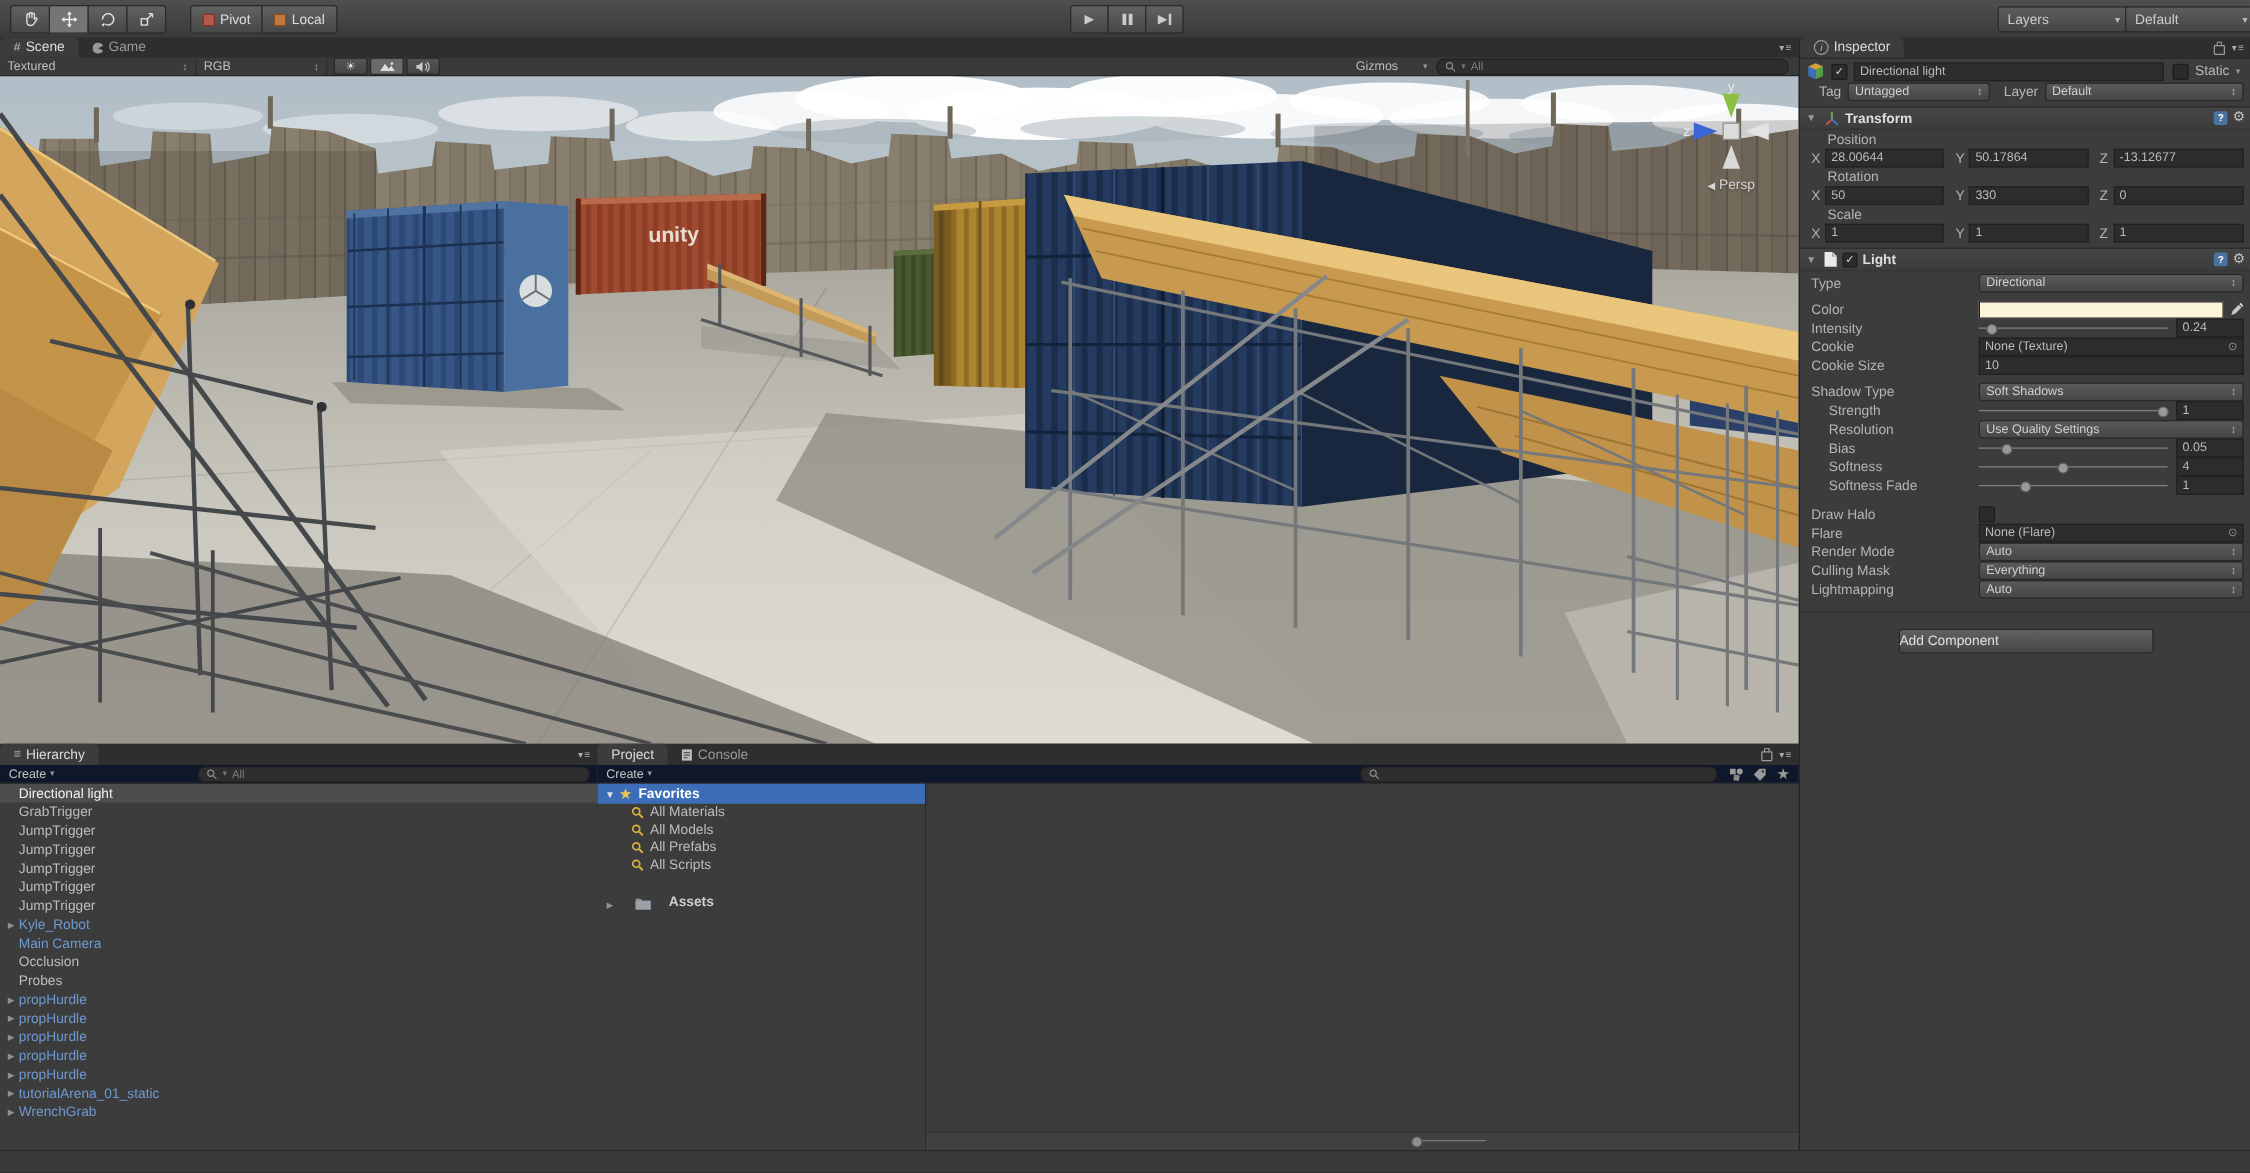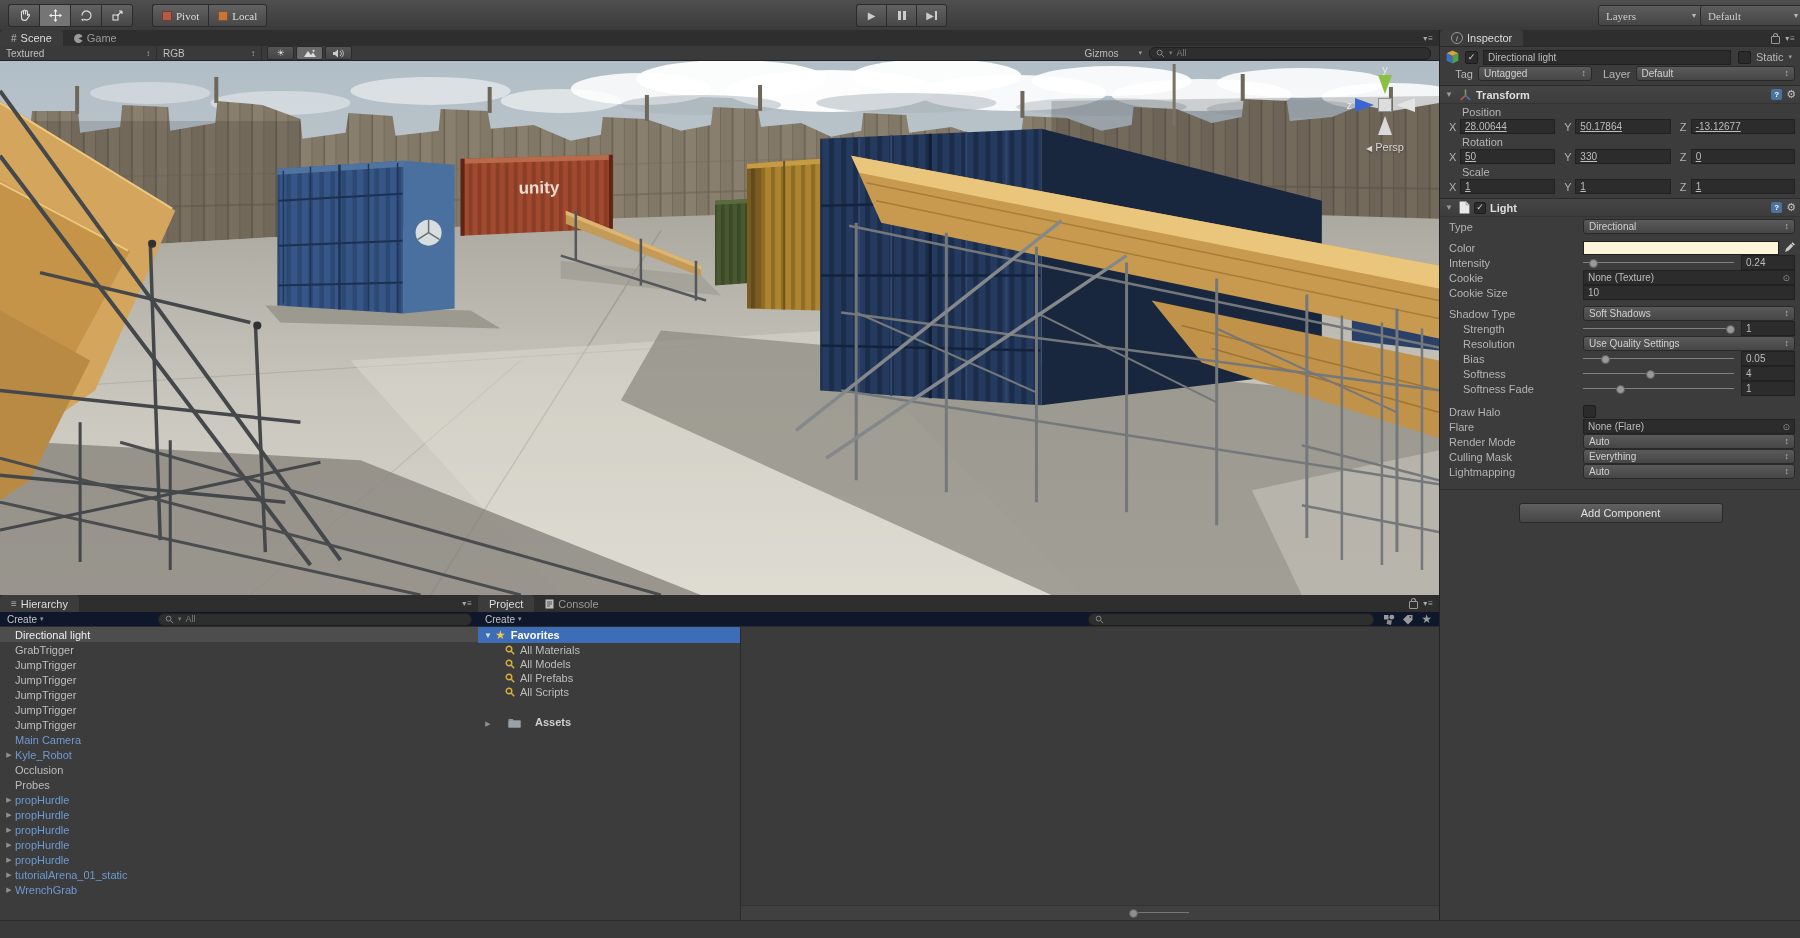--- a/index.html
+++ b/index.html
@@ -2,21 +2,21 @@
 <html><head>
 <meta charset="utf-8">
 <style>
   html,body{margin:0;padding:0;background:#1e1e1e;}
   #root{position:relative;width:1800px;height:938px;background:#3c3c3c;overflow:hidden;
         font-family:"Liberation Sans","DejaVu Sans",sans-serif;font-size:11px;color:#b8b8b8;
         -webkit-font-smoothing:antialiased;}
   .abs{position:absolute;}
   
   #topbar{left:0;top:0;width:1800px;height:30px;background:linear-gradient(#4f4f4f,#3a3a3a);
-          border-bottom:1px solid #272727;font-family:Liberation Serif, serif;}
+          border-bottom:1px solid #272727;}
   .toolgrp{position:absolute;top:4px;display:flex;}
   .toolbtn{width:30px;height:21px;background:linear-gradient(#626262,#474747);
            border:1px solid #2b2b2b;border-right-width:0;display:flex;align-items:center;justify-content:center;}
   .toolbtn:first-child{border-radius:3px 0 0 3px;}
   .toolbtn.last{border-right-width:1px;border-radius:0 3px 3px 0;}
   .toolbtn.active{background:#757575;}
   .txtbtn{height:21px;padding:0 9px;background:linear-gradient(#626262,#474747);
           border:1px solid #2b2b2b;border-right-width:0;display:flex;align-items:center;gap:4px;color:#ddd;font-size:11px;}
   .txtbtn:first-child{border-radius:3px 0 0 3px;}
   .txtbtn.last{border-right-width:1px;border-radius:0 3px 3px 0;}
@@ -97,25 +97,25 @@
          border-top:1px solid #2a2a2a;border-bottom:1px solid #343434;padding:0 5px;color:#dedede;font-weight:bold;}
   .fold{font-size:8px;color:#999;width:10px;}
   .chk{width:11px;height:11px;background:#2b2b2b;border:1px solid #1d1d1d;border-radius:2px;
        display:flex;align-items:center;justify-content:center;color:#d8d8d8;font-size:9px;line-height:1;flex:none;}
   .helpic{margin-left:auto;width:11px;height:11px;border-radius:2px;background:#4a749f;color:#fff;
           font-size:8px;display:flex;align-items:center;justify-content:center;font-weight:bold;}
   .gear{color:#c0c0c0;font-size:11px;line-height:1;}
   .seclabel{padding:0 6px 0 22px;height:15px;display:flex;align-items:center;color:#b4b4b4;}
   .vgrp{flex:1;display:flex;align-items:center;min-width:0;}
   .axl{width:11px;flex:none;color:#b4b4b4;}
-  .vf{flex:1;margin-right:9px;min-width:0;text-decoration:underline;}
+  .vf{flex:1;margin-right:9px;min-width:0;}
   .vgrp:last-child .vf{margin-right:0;}
   .swatch{flex:1;height:12px;border:1px solid #1f1f1f;margin-right:5px;}
   .acbtn{width:202px;height:18px;margin:13px auto 0;background:linear-gradient(#606060,#464646);
-         border:1px solid #292929;border-radius:3px;display:flex;align-items:center;justify-content:center;
+         border:1px solid #292929;border-radius:3px;display:flex;align-items:center;
          color:#e0e0e0;font-size:11px;}
   .gap6{margin-top:6px;} .gap8{margin-top:8px;}
   
   #statusbar{left:0;top:920px;width:1800px;height:18px;background:#3a3a3a;border-top:1px solid #2a2a2a;}
   .ic{display:inline-flex;align-items:center;justify-content:center;}
 </style>
 </head>
 <body>
 
 <div id="root">
@@ -484,26 +484,26 @@
         </div>
       <div class="hrow">
           <span class="harrow"></span>
           <span class="hlabel">JumpTrigger</span>
         </div>
       <div class="hrow">
           <span class="harrow"></span>
           <span class="hlabel">JumpTrigger</span>
         </div>
       <div class="hrow">
+          <span class="harrow">▶</span>
+          <span class="hlabel p">Kyle_Robot</span>
+        </div>
+      <div class="hrow">
           <span class="harrow"></span>
           <span class="hlabel p">Main Camera</span>
-        </div>
-      <div class="hrow">
-          <span class="harrow">▶</span>
-          <span class="hlabel p">Kyle_Robot</span>
         </div>
       <div class="hrow">
           <span class="harrow"></span>
           <span class="hlabel">Occlusion</span>
         </div>
       <div class="hrow">
           <span class="harrow"></span>
           <span class="hlabel">Probes</span>
         </div>
       <div class="hrow">

